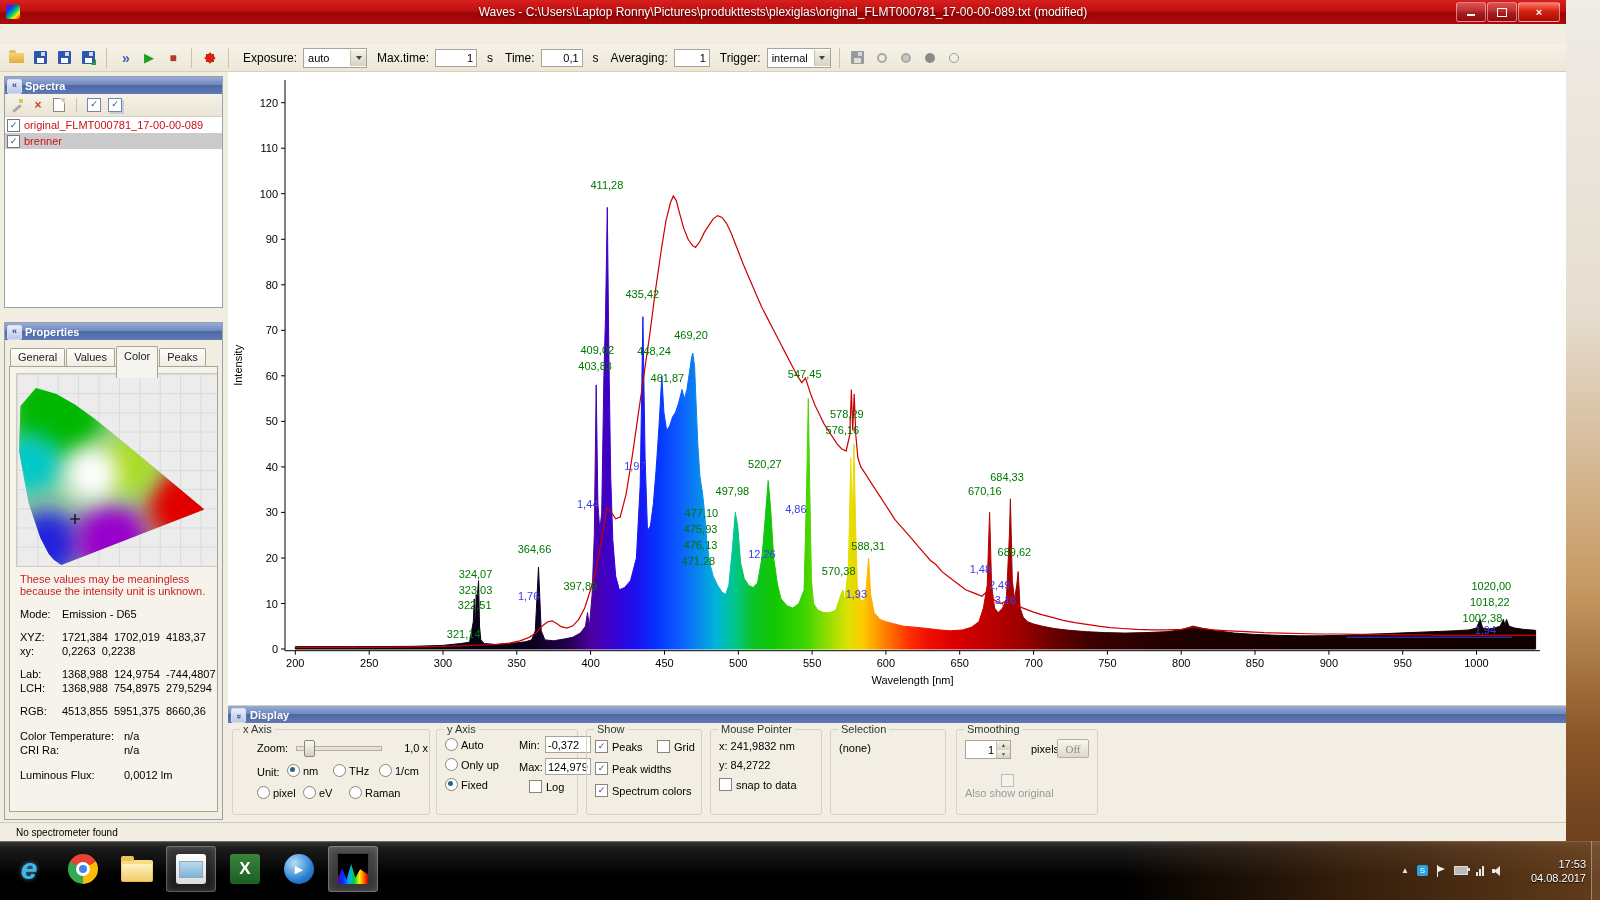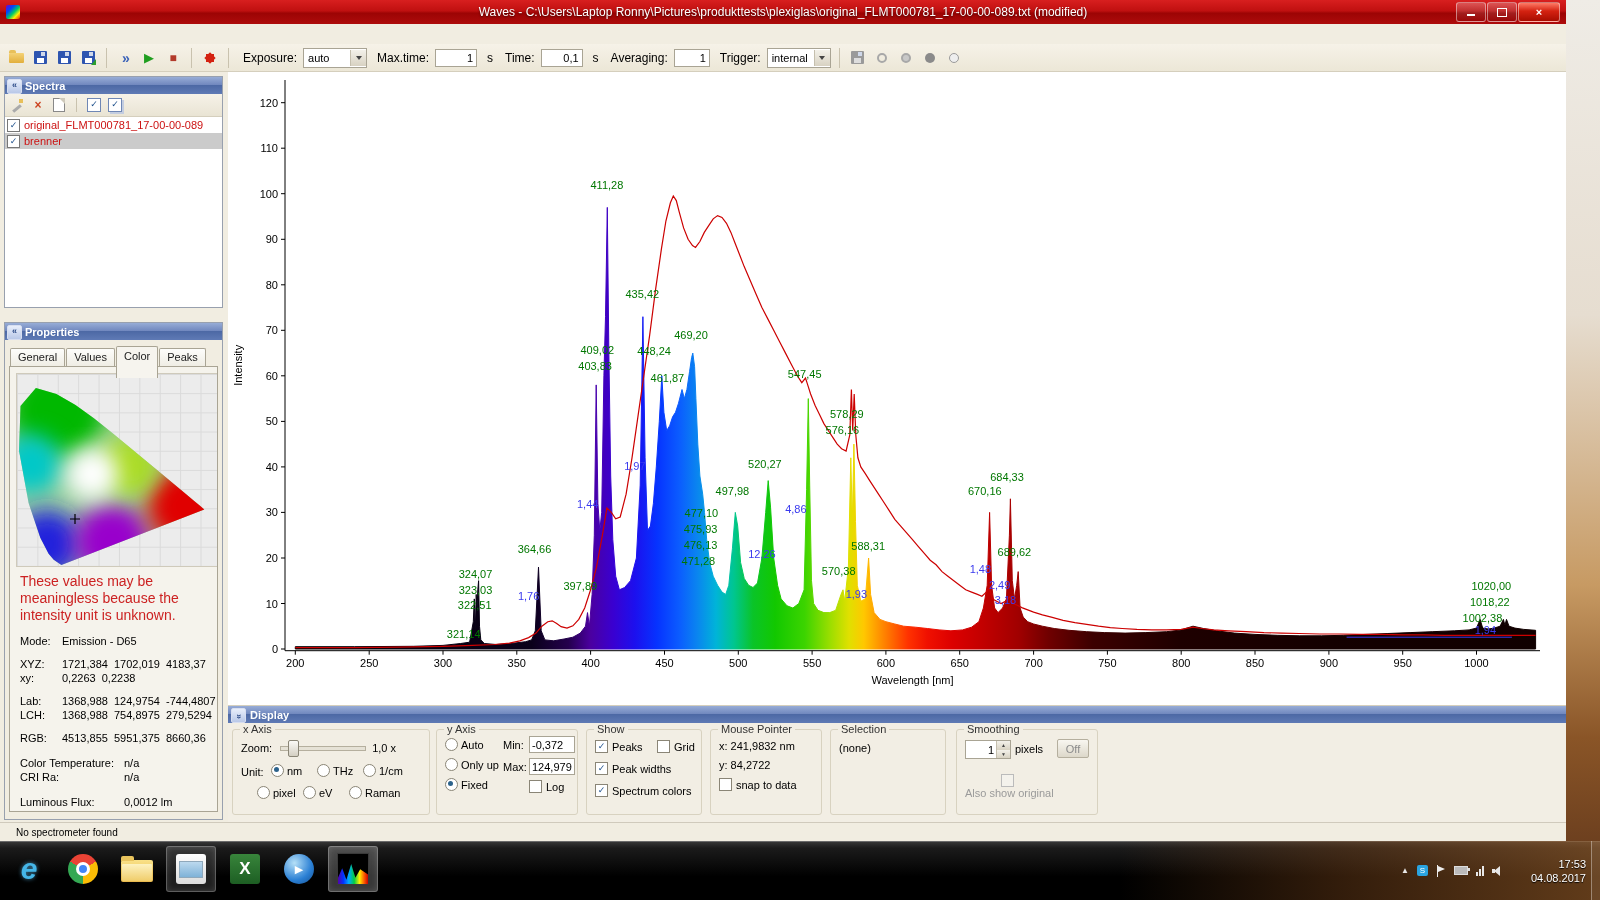--- a/index.html
+++ b/index.html
@@ -83,21 +83,21 @@
   .spec-label{color:#cc1111;font-size:11px;}
   .props-panel{top:250px;height:496px;background:#f1ede1;}
   .tabsrow{padding:6px 0 0 5px;height:20px;}
   .tab{display:inline-block;padding:2px 7px 16px;font-size:11px;background:linear-gradient(#fdfdfb,#e5e1d3);
     border:1px solid #a9a494;border-bottom:none;border-radius:2px 2px 0 0;margin-right:1px;position:relative;top:1px;color:#222;}
   .tab.active{background:#f6f4ee;top:0;padding-top:3px;z-index:2;}
   .props-body{margin:0 4px 4px 4px;border:1px solid #a9a494;background:#f5f3ec;height:444px;overflow:hidden;position:relative;}
   .cie{margin:6px;width:204px;height:192px;background-color:#ececec;
     background-image:linear-gradient(to right,#dadada 1px,transparent 1px),linear-gradient(to bottom,#dadada 1px,transparent 1px);
     background-size:20.4px 19.2px;border:1px solid #cfcabb;}
-  .warn{color:#cc2222;font-size:14px;margin:6px 8px 10px 10px;line-height:17px;width:198px;}
+  .warn{color:#cc2222;font-size:11px;margin:6px 8px 10px 10px;line-height:12px;width:198px;}
   .prop-rows{margin:10px 0 0 10px;font-size:11px;}
   .prop-row{display:flex;line-height:14px;}
   .prop-row .plbl{width:42px;flex:none;}
   .prop-row.wide .plbl{width:104px;}
   .prop-row:nth-child(2){margin-top:9px;}
   .prop-row:nth-child(4){margin-top:9px;}
   .prop-row:nth-child(6){margin-top:9px;}
   .prop-row:nth-child(7){margin-top:11px;}
   .prop-row:nth-child(9){margin-top:11px;}
   .pval{white-space:pre;}
@@ -112,21 +112,21 @@
     color:#fff;font-weight:bold;font-size:11px;display:flex;align-items:center;padding-left:22px;position:relative;}
   .dheader .pbtn{position:absolute;left:3px;top:2px;width:13px;height:13px;border:1px solid #d7def0;border-radius:2px;
     background:linear-gradient(#e8eefb,#b9c8e8);color:#2c4a86;text-align:center;}
   .dblchev{display:inline-block;transform:rotate(90deg);font-size:9px;line-height:13px;font-weight:bold;}
   .dcontent{position:relative;height:100px;}
   .group{position:absolute;top:6px;height:86px;border:1px solid #d8d2c0;border-radius:3px;box-sizing:border-box;}
   .gtitle{position:absolute;top:-7px;left:7px;background:#f2eee4;padding:0 3px;font-size:11px;color:#333;}
   .gx{left:4px;width:198px;}  .gy{left:208px;width:142px;}
   .gshow{left:358px;width:116px;} .gmouse{left:482px;width:112px;}
   .gsel{left:602px;width:116px;} .gsmooth{left:728px;width:142px;}
-  .glabel{font-size:11px;}
+  .glabel{font-size:11px;margin-left:16px;}
   .gx .row{position:absolute;left:8px;display:flex;align-items:center;}
   .gx .r1{top:10px;}  .gx .r2{top:34px;}  .gx .r3{top:56px;left:24px;}
   .slider{width:86px;height:15px;position:relative;margin:0 6px 0 8px;display:inline-block;}
   .slider::before{content:'';position:absolute;left:0;right:0;top:6px;height:3px;background:#e6e2d6;border:1px solid #b5af9e;}
   .thumb{position:absolute;left:8px;top:0;width:9px;height:15px;background:linear-gradient(#fbfaf7,#d4cfc2);
     border:1px solid #8a8576;border-radius:2px;}
   .ulab{width:30px;display:inline-block;}
   .ritem{display:inline-flex;align-items:center;width:46px;font-size:11px;}
   .rb{width:11px;height:11px;border:1px solid #8a8576;border-radius:50%;background:#fff;margin-right:3px;position:relative;flex:none;}
   .rb.on::after{content:'';position:absolute;left:2px;top:2px;width:5px;height:5px;border-radius:50%;background:#2c628b;}
@@ -148,21 +148,21 @@
   .gmouse .mline:first-of-type{margin-top:10px;}
   #snapRow{margin-left:8px;}
   .gsel .mline{margin-top:12px;}
   .spinbox{position:absolute;left:8px;top:10px;display:inline-flex;border:1px solid #a9a494;background:#fff;height:17px;}
   .spin-val{width:26px;border:none;font-size:11px;text-align:right;padding-right:2px;outline:none;
     font-family:"Liberation Sans",sans-serif;}
   .spin-btns{display:flex;flex-direction:column;width:13px;border-left:1px solid #c5bfae;}
   .spin-btns i{flex:1;font-style:normal;font-size:5px;line-height:8px;text-align:center;background:linear-gradient(#f3f1ea,#d8d2c2);color:#444;}
   .gsmooth .glabel.px{position:absolute;left:58px;top:13px;}
   .offbtn{position:absolute;left:100px;top:9px;width:32px;height:19px;border:1px solid #b5af9e;border-radius:2px;
-    background:linear-gradient(#f8f6f0,#ddd8ca);font-size:11px;color:#8a8a8a;font-family:Liberation Sans, sans-serif;}
+    background:linear-gradient(#f8f6f0,#ddd8ca);font-size:11px;color:#8a8a8a;font-family:Liberation Serif, serif;}
   #alsoRow{position:absolute;left:8px;top:44px;}
   
   .statusbar{position:absolute;left:0;top:822px;width:1566px;height:19px;background:#f1ede1;
     border-top:1px solid #d0cabc;font-size:10px;display:flex;align-items:center;padding-left:16px;box-sizing:border-box;}
   .taskbar{position:absolute;left:0;top:841px;width:1600px;height:59px;
     background:linear-gradient(180deg,#3a3a3a 0%,#1b1b1b 12%,#000 60%);overflow:hidden;}
   .taskbar::before{content:'';position:absolute;left:0;top:0;width:100%;height:1px;background:rgba(255,255,255,.25);}
   .taskbar::after{content:'';position:absolute;right:0;top:0;width:480px;height:100%;pointer-events:none;
     background:linear-gradient(90deg,rgba(90,50,18,0) 0%,rgba(110,62,24,.45) 45%,rgba(150,92,40,.65) 100%);}
   .tasks{position:absolute;left:4px;top:5px;display:flex;gap:4px;z-index:2;}

